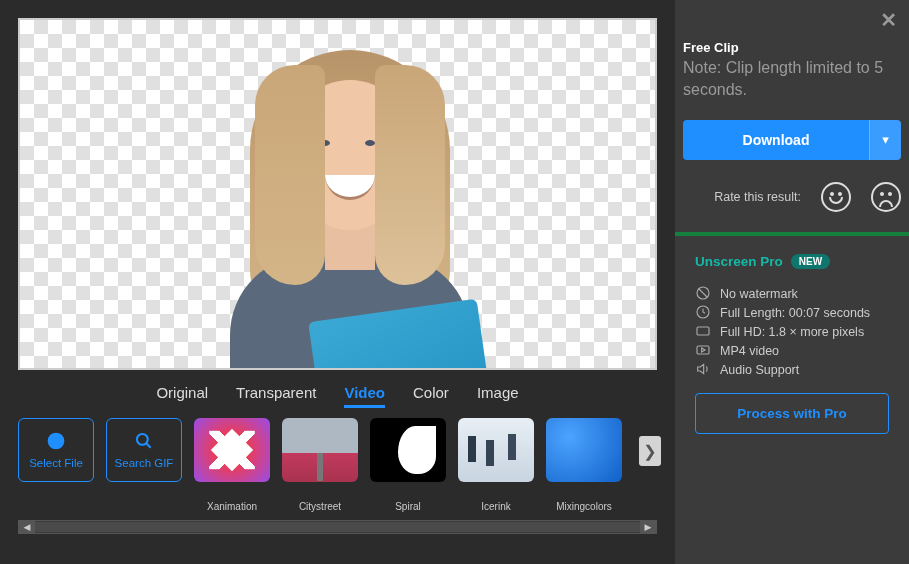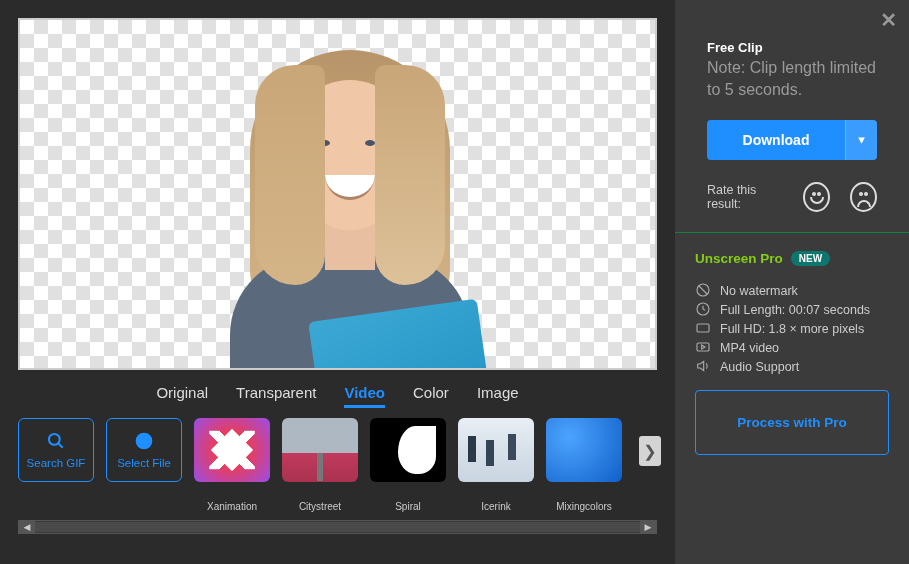--- a/index.html
+++ b/index.html
@@ -207,21 +207,21 @@
   font-size: 13px;
 }
 .close-x {
   align-self: flex-end;
   padding: 8px 12px 0;
   color: #999;
   font-size: 20px;
   cursor: pointer;
   font-weight: bold;
 }
-.side-top { padding: 8px 32px 20px; border-bottom: 1px solid #15803d; }
+.side-top { padding: 8px 8px 20px; border-bottom: 4px solid #15803d; }
 .free-title { font-weight: 600; color: #fff; margin-bottom: 2px; }
 .free-note { color: #9a9a9a; font-size: 16px; line-height: 1.4; margin-bottom: 18px; }
 .download-wrap { display: flex; margin-bottom: 22px; }
 .download-btn {
   flex: 1;
   background: #1f8fff;
   color: #fff;
   font-weight: 600;
   font-size: 14px;
   padding: 12px 0;
@@ -250,39 +250,39 @@
 .emoji-btn::before{left:7px;} .emoji-btn::after{right:7px;}
 .emoji-btn .mouth{
   position:absolute; left:50%; transform:translateX(-50%);
   width:14px; height:7px; border:2px solid #ddd; border-top:none;
   border-radius: 0 0 14px 14px; bottom:6px;
 }
 .emoji-btn.sad .mouth{ border-bottom:none; border-top:2px solid #ddd; border-radius:14px 14px 0 0; bottom:3px; }
 
 .side-bottom { padding: 18px 20px; }
 .pro-head { display: flex; align-items: center; gap: 8px; margin-bottom: 16px; }
-.pro-title { font-weight: 600; color: #84cc16; font-size: 13.5px; }
+.pro-title { font-weight: 600; color: #14b8a6; font-size: 13.5px; }
 .new-badge {
   background: #0f766e;
   color: #fff;
   font-size: 10px;
   font-weight: 700;
   padding: 2px 8px;
   border-radius: 9px;
 }
 .feat-list { display: flex; flex-direction: column; gap: 0; margin-bottom: 13px; }
 .feat-item { display: flex; align-items: center; gap: 9px; color: #ccc; font-size: 12.5px; }
 .feat-item svg { width: 16px; height: 16px; flex-shrink: 0; }
 .feat-item svg * { stroke: #aaa; fill: none; stroke-width: 1.7; }
 .process-btn {
   border: 1px solid #1f8fff;
   color: #1f8fff;
   background: transparent;
   text-align: center;
-  padding: 24px 0;
+  padding: 12px 0;
   border-radius: 4px;
   font-weight: 600;
   font-size: 13.5px;
   cursor: pointer;
 }
 </style>
 </head>
 <body>
 
 <div class="main-panel">
@@ -307,34 +307,34 @@
     <div class="tab">Transparent</div>
     <div class="tab active">Video</div>
     <div class="tab">Color</div>
     <div class="tab">Image</div>
   </div>
 
   <div class="thumb-row">
     <button class="action-btn">
       <span>
         <svg viewBox="0 0 24 24">
+            <circle cx="12" cy="12" r="10"></circle>
+            <path d="M12 7v10M7 12h10" stroke="#1f8fff" stroke-width="2.5" fill="none"></path>
+          </svg>
+      </span>
+      <span>Select File</span>
+    </button>
+    <button class="action-btn">
+      <span>
+        <svg viewBox="0 0 24 24">
             <circle cx="10" cy="10" r="6.5" fill="none" stroke="#1f8fff" stroke-width="2.5"></circle>
             <path d="M15 15l5 5" stroke="#1f8fff" stroke-width="2.5"></path>
           </svg>
       </span>
       <span>Search GIF</span>
-    </button>
-    <button class="action-btn">
-      <span>
-        <svg viewBox="0 0 24 24">
-            <circle cx="12" cy="12" r="10"></circle>
-            <path d="M12 7v10M7 12h10" stroke="#1f8fff" stroke-width="2.5" fill="none"></path>
-          </svg>
-      </span>
-      <span>Select File</span>
     </button>
 
     <div class="thumb-item">
       <div class="thumb xan"></div>
       <div class="thumb-label">Xanimation</div>
     </div>
     <div class="thumb-item">
       <div class="thumb city"></div>
       <div class="thumb-label">Citystreet</div>
     </div>

